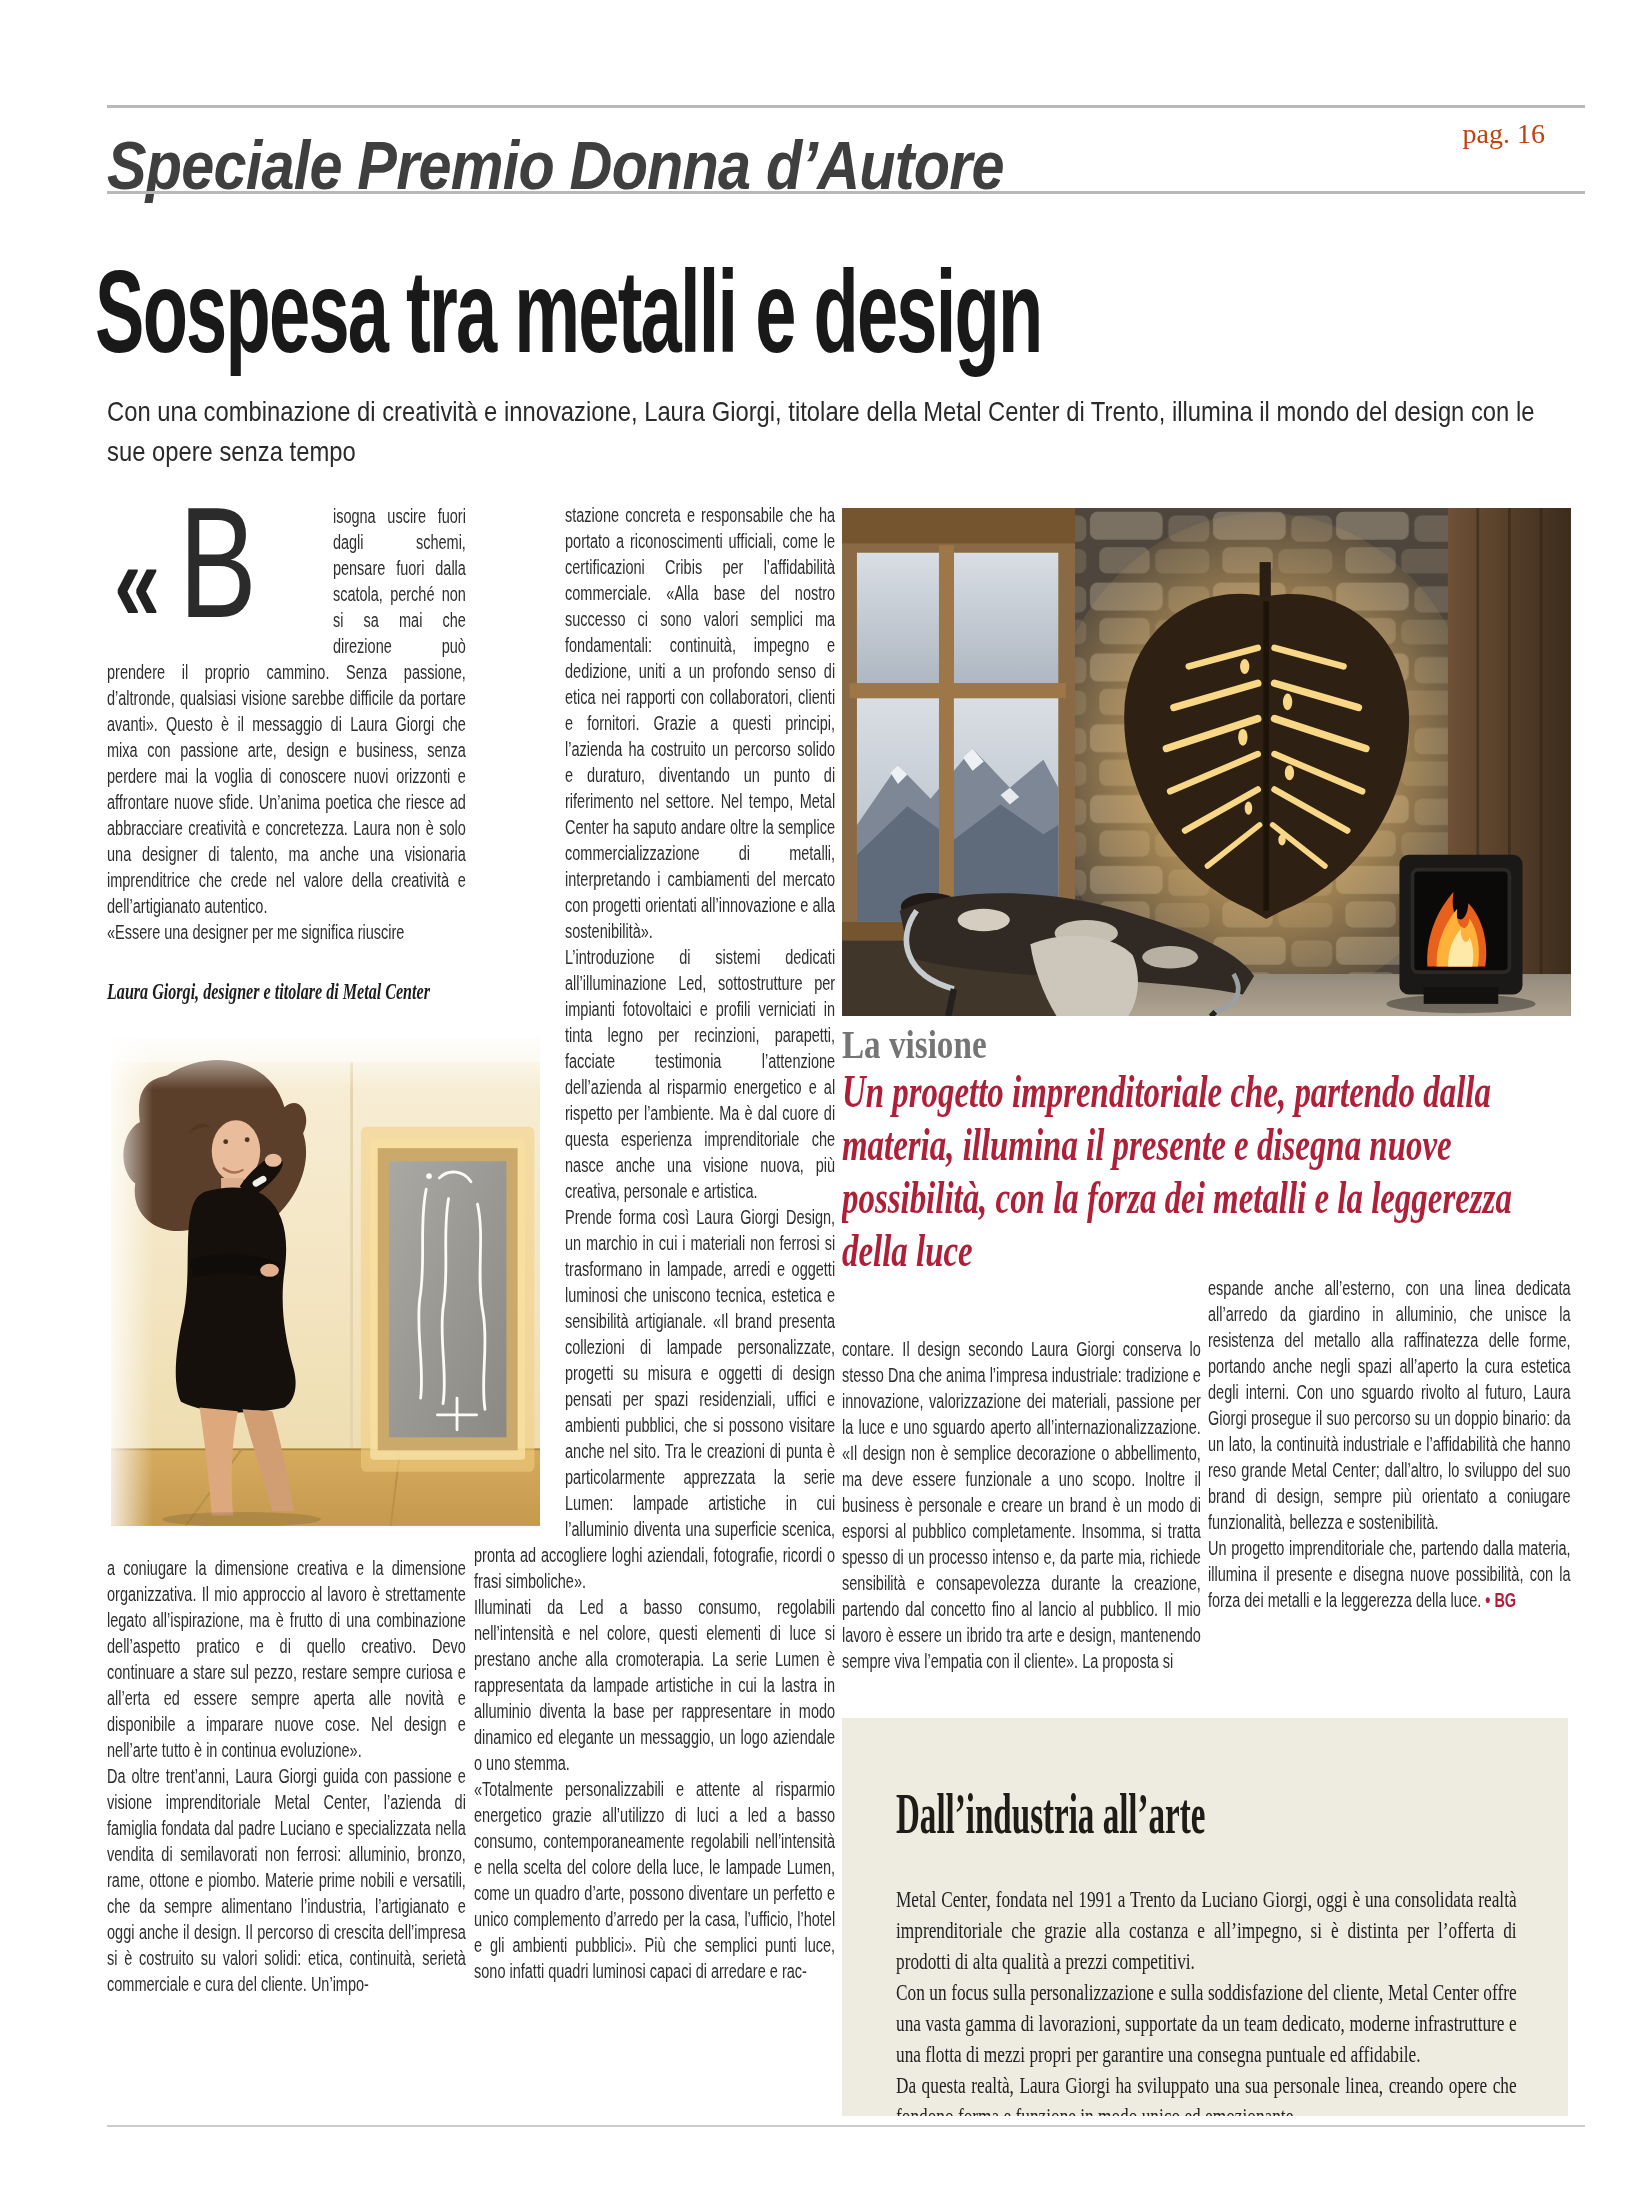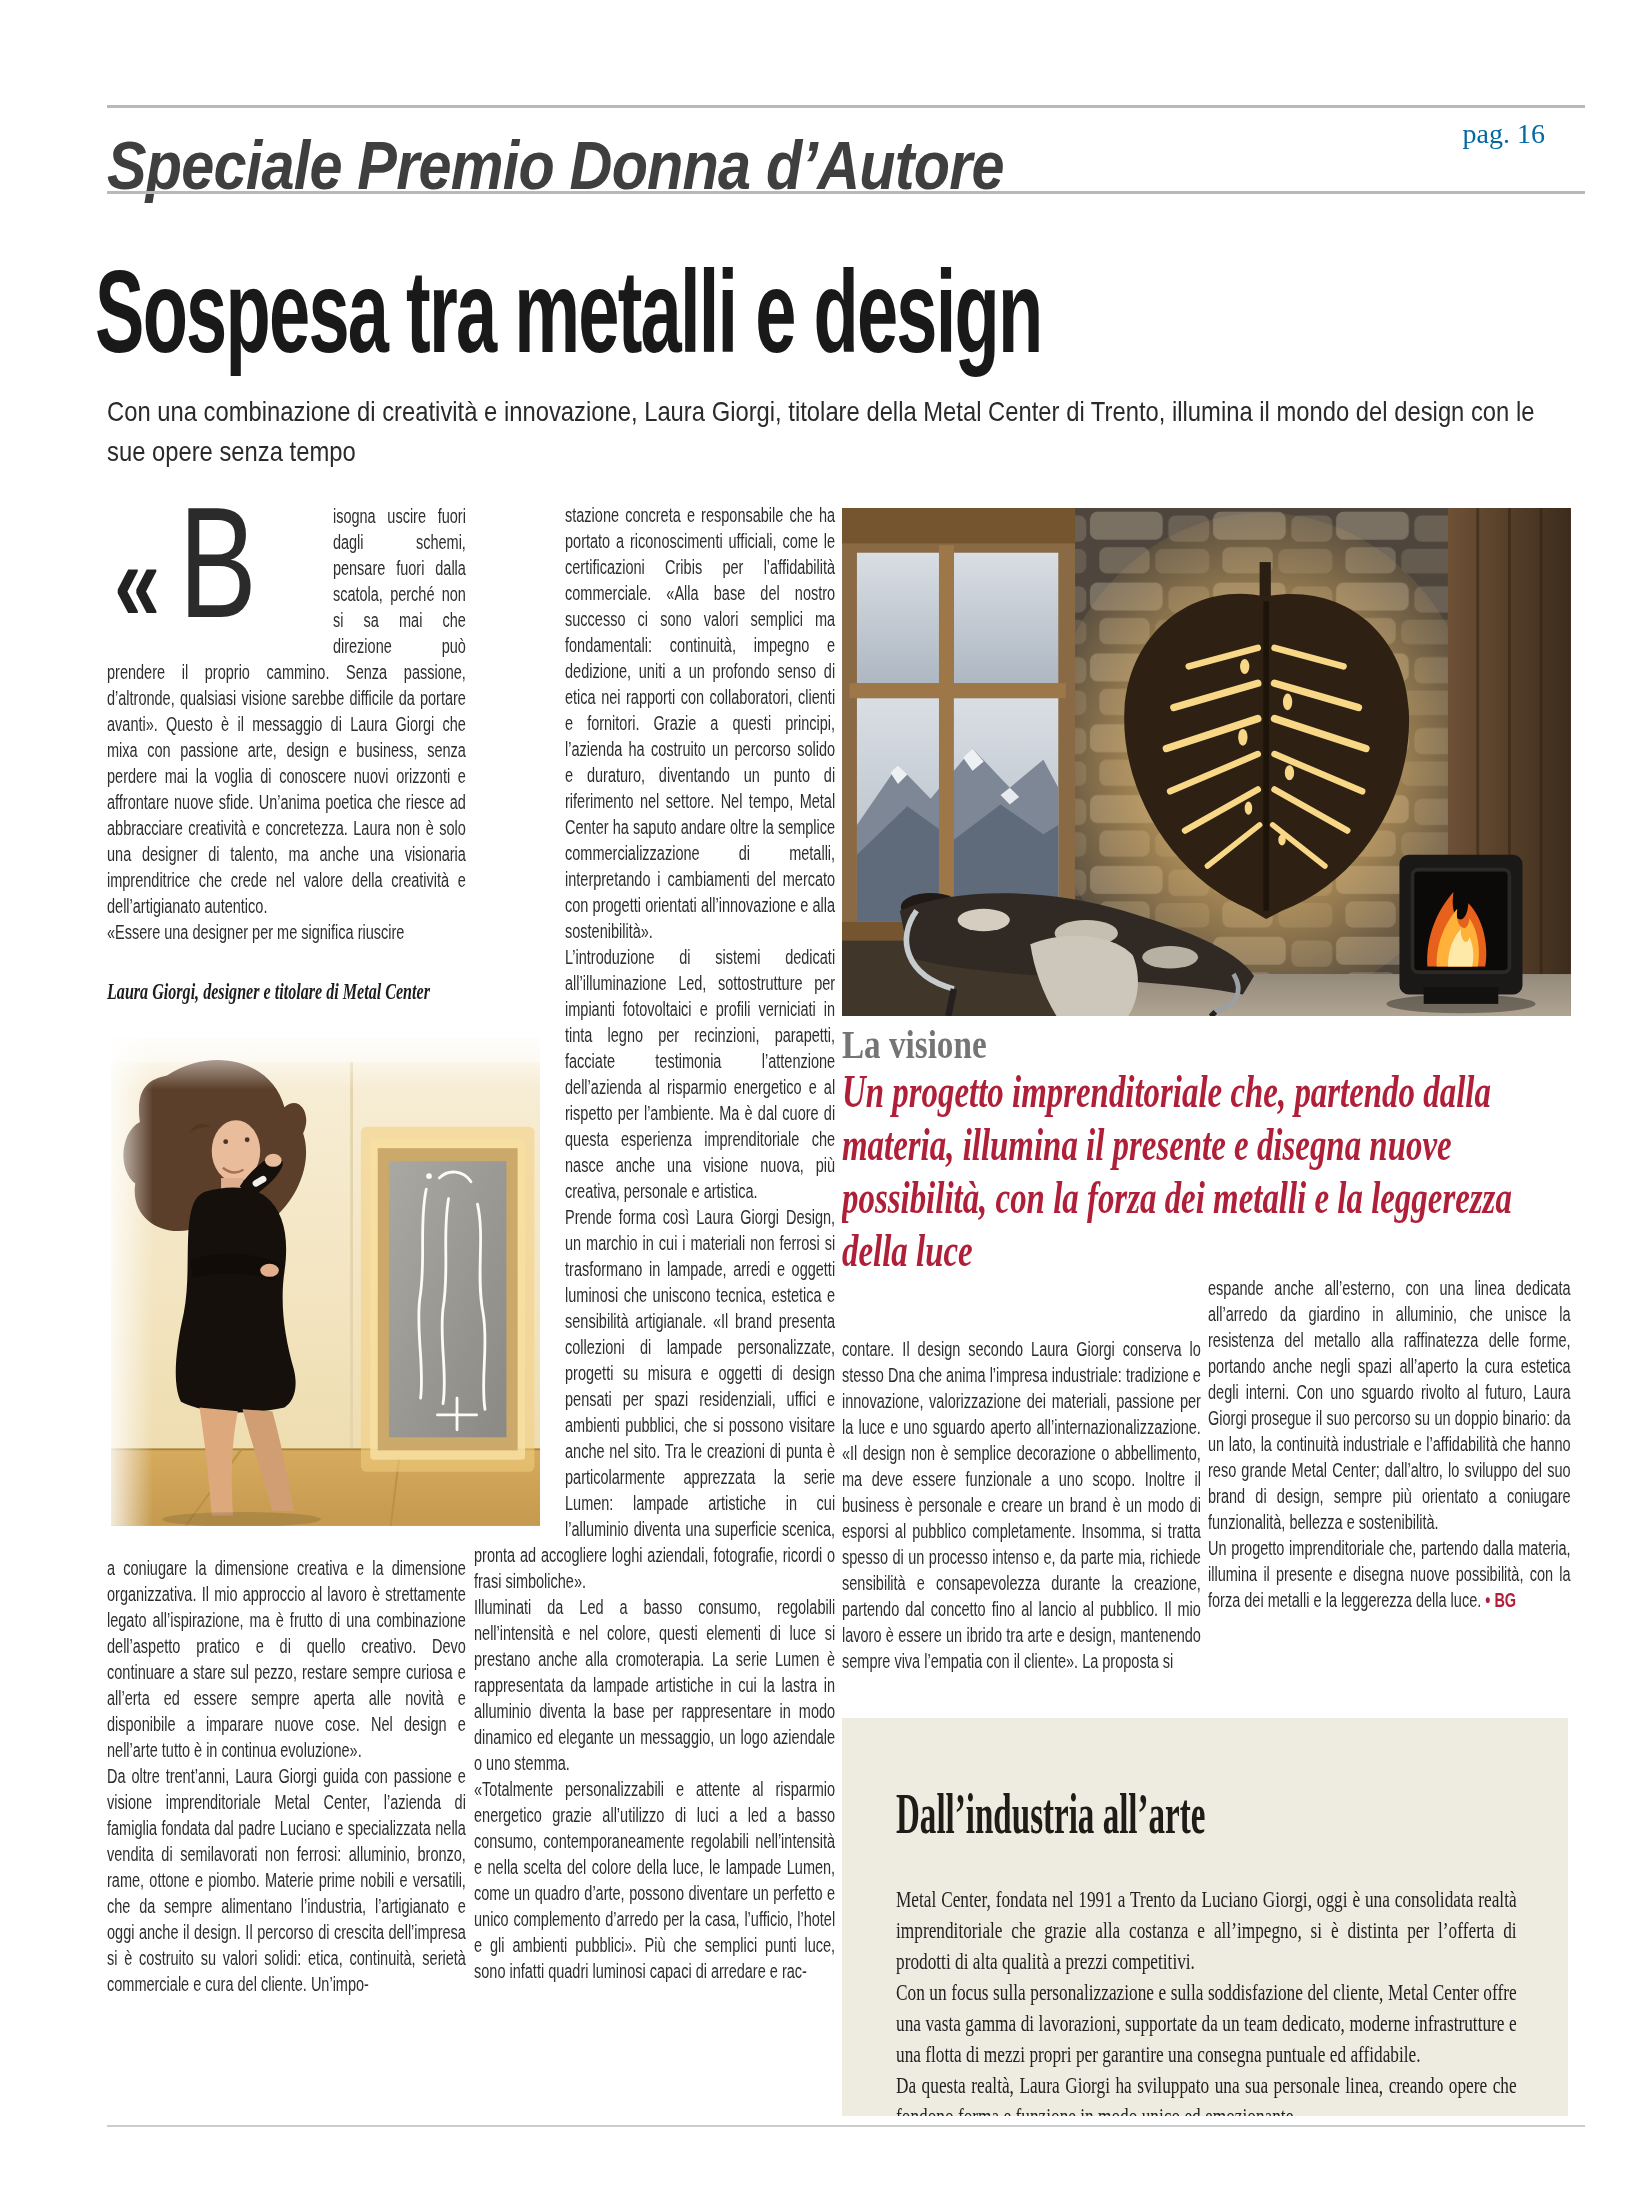--- a/index.html
+++ b/index.html
@@ -8,21 +8,21 @@
     font-family:"Liberation Sans",sans-serif;color:#2e2e2e;overflow:hidden;
   }
   .abs{position:absolute;}
   .cnd{transform-origin:0 0;display:block;}
   
   .rule{position:absolute;left:107px;width:1478px;background:#b9b9b9;height:2.8px;}
   .kicker{font-family:"Liberation Sans",sans-serif;font-style:italic;font-weight:bold;
     font-size:69px;color:#3f3f3f;letter-spacing:-0.9px;white-space:nowrap;}
   .brand{font-family:"Liberation Serif",serif;font-style:italic;font-weight:bold;
     font-size:41px;color:#b01f38;white-space:nowrap;text-align:right;}
-  .pageno{font-family:"Liberation Serif",serif;font-size:28px;color:#0369a1;text-align:right;}
+  .pageno{font-family:"Liberation Serif",serif;font-size:28px;color:#c2410c;text-align:right;}
   
   .headline{font-weight:bold;font-size:117px;letter-spacing:-2.8px;color:#191919;white-space:nowrap;}
   .standfirst{font-size:28px;line-height:40px;color:#2a2a2a;}
   
   .colbox{position:absolute;overflow:hidden;}
   .coltext{font-size:19.6px;line-height:26px;text-align:justify;color:#2e2e2e;}
   .coltext p{margin:0;}
   .dropcap-box{float:left;position:relative;width:296px;height:131px;margin:0 9.3px 1.9px 0;}
   .qmark{position:absolute;left:9.3px;top:24px;font-size:112px;font-weight:bold;color:#222;line-height:1;}
   .bigB{position:absolute;left:97px;top:-20.5px;font-size:158px;line-height:1;color:#2b2b2b;}

